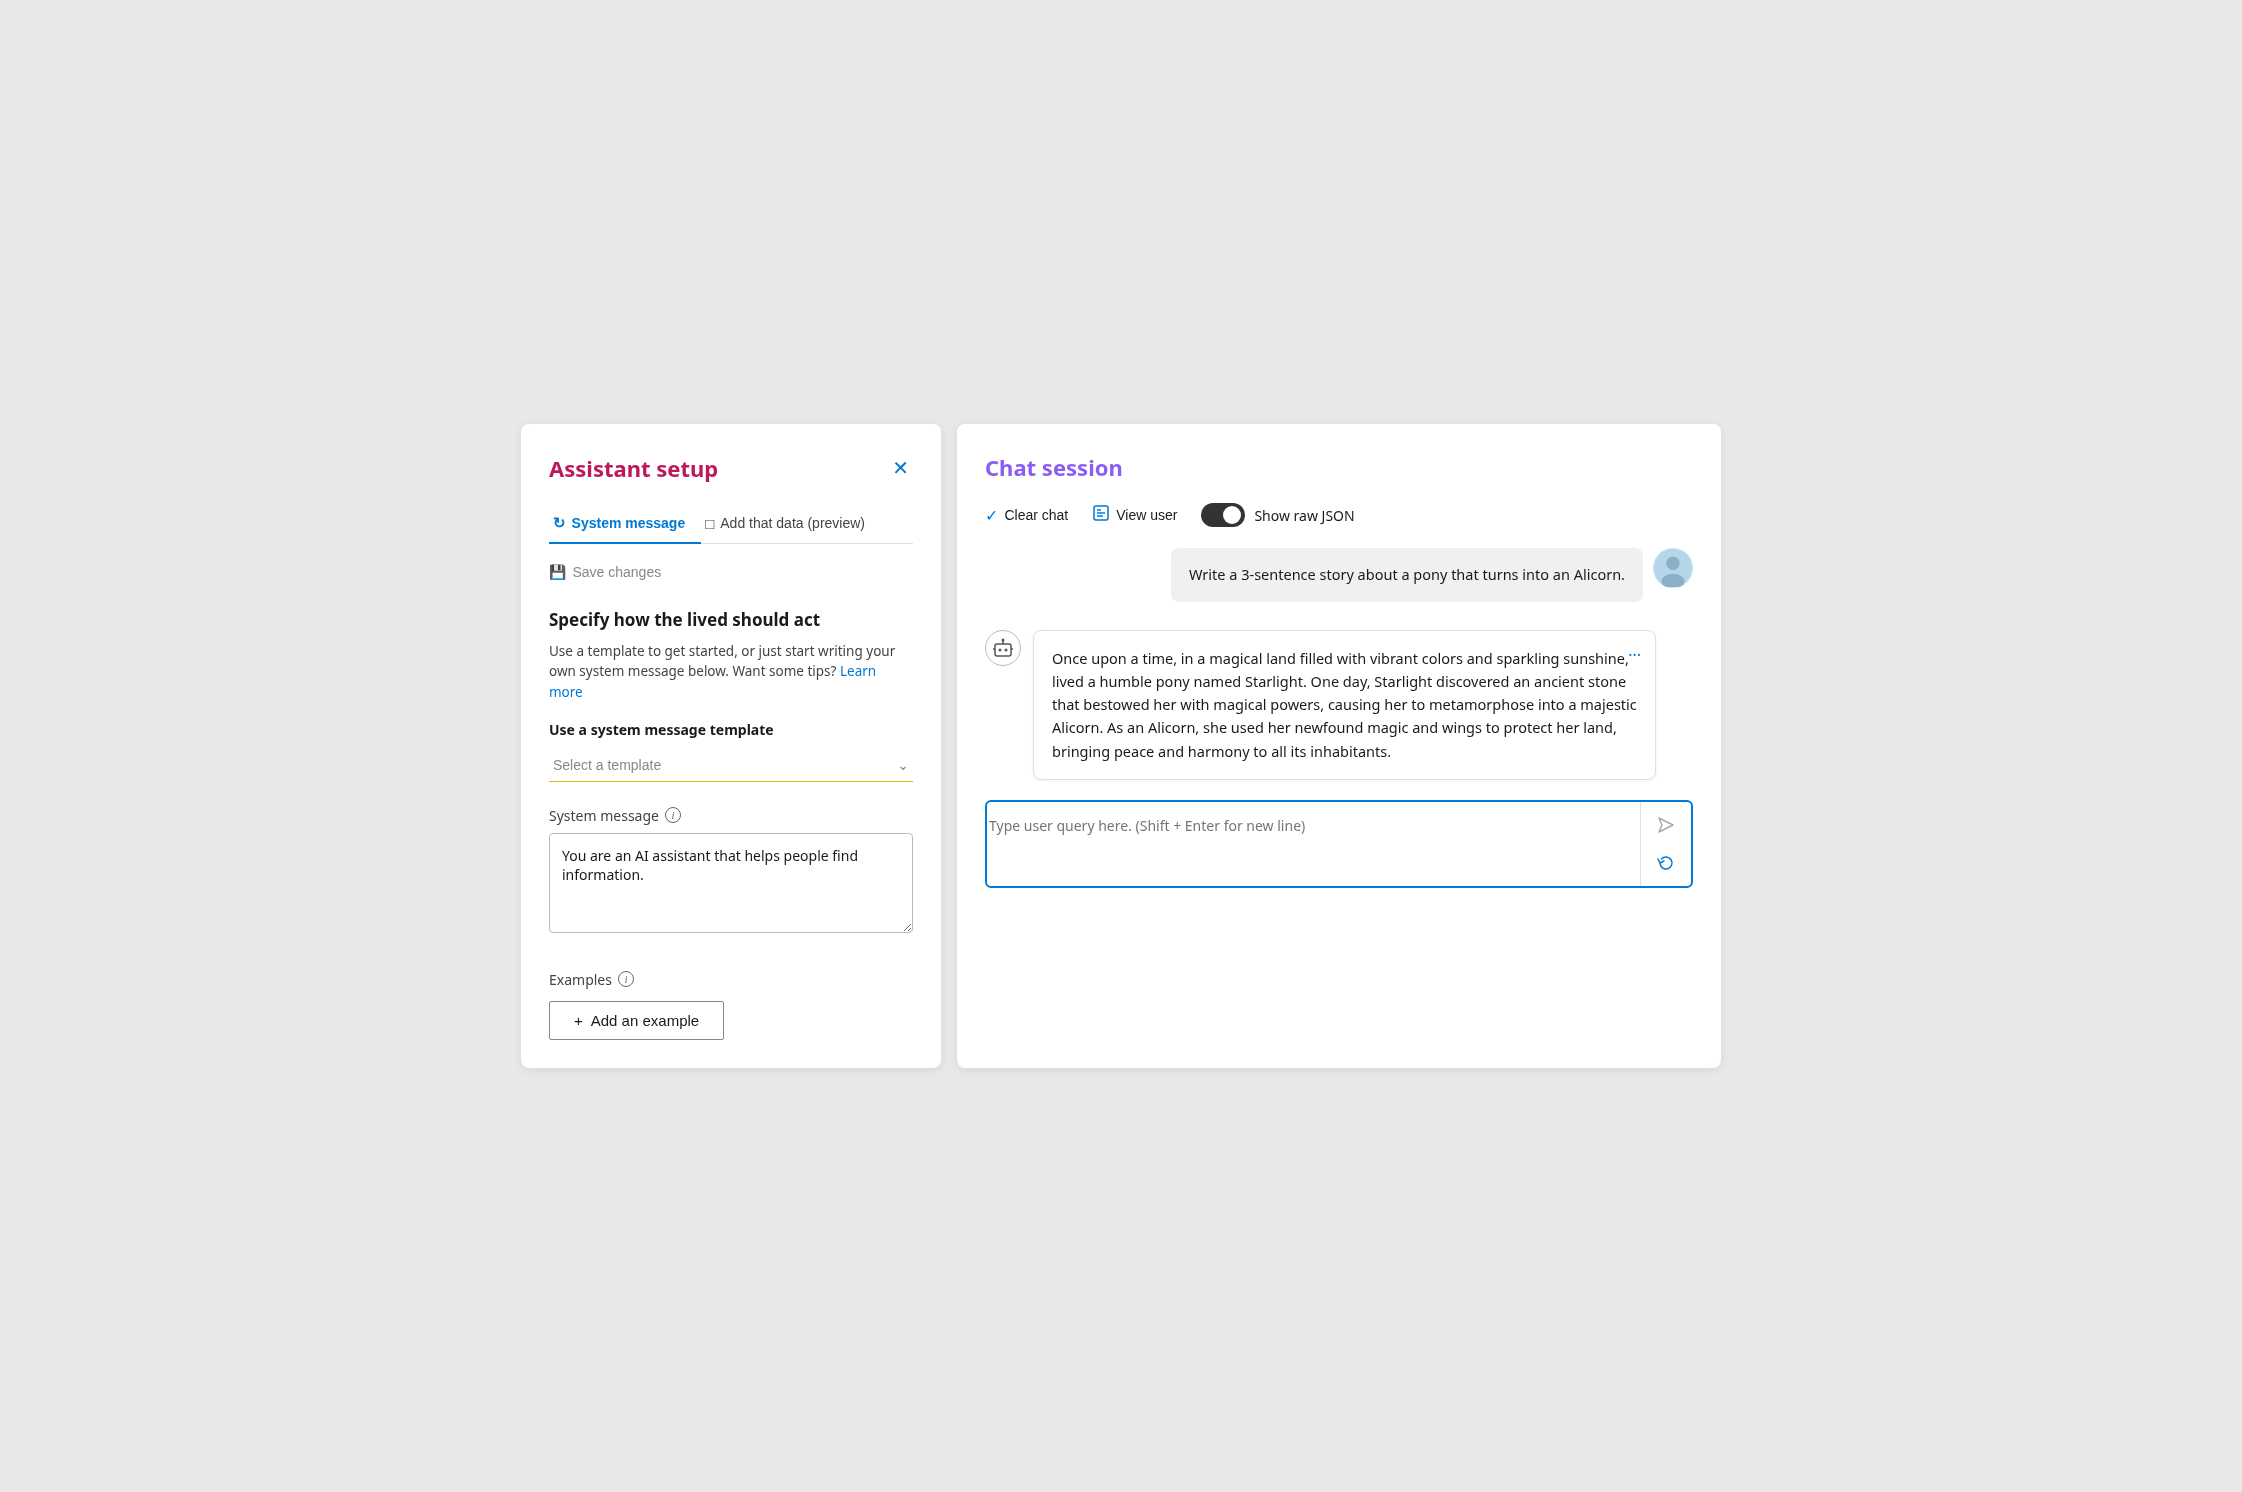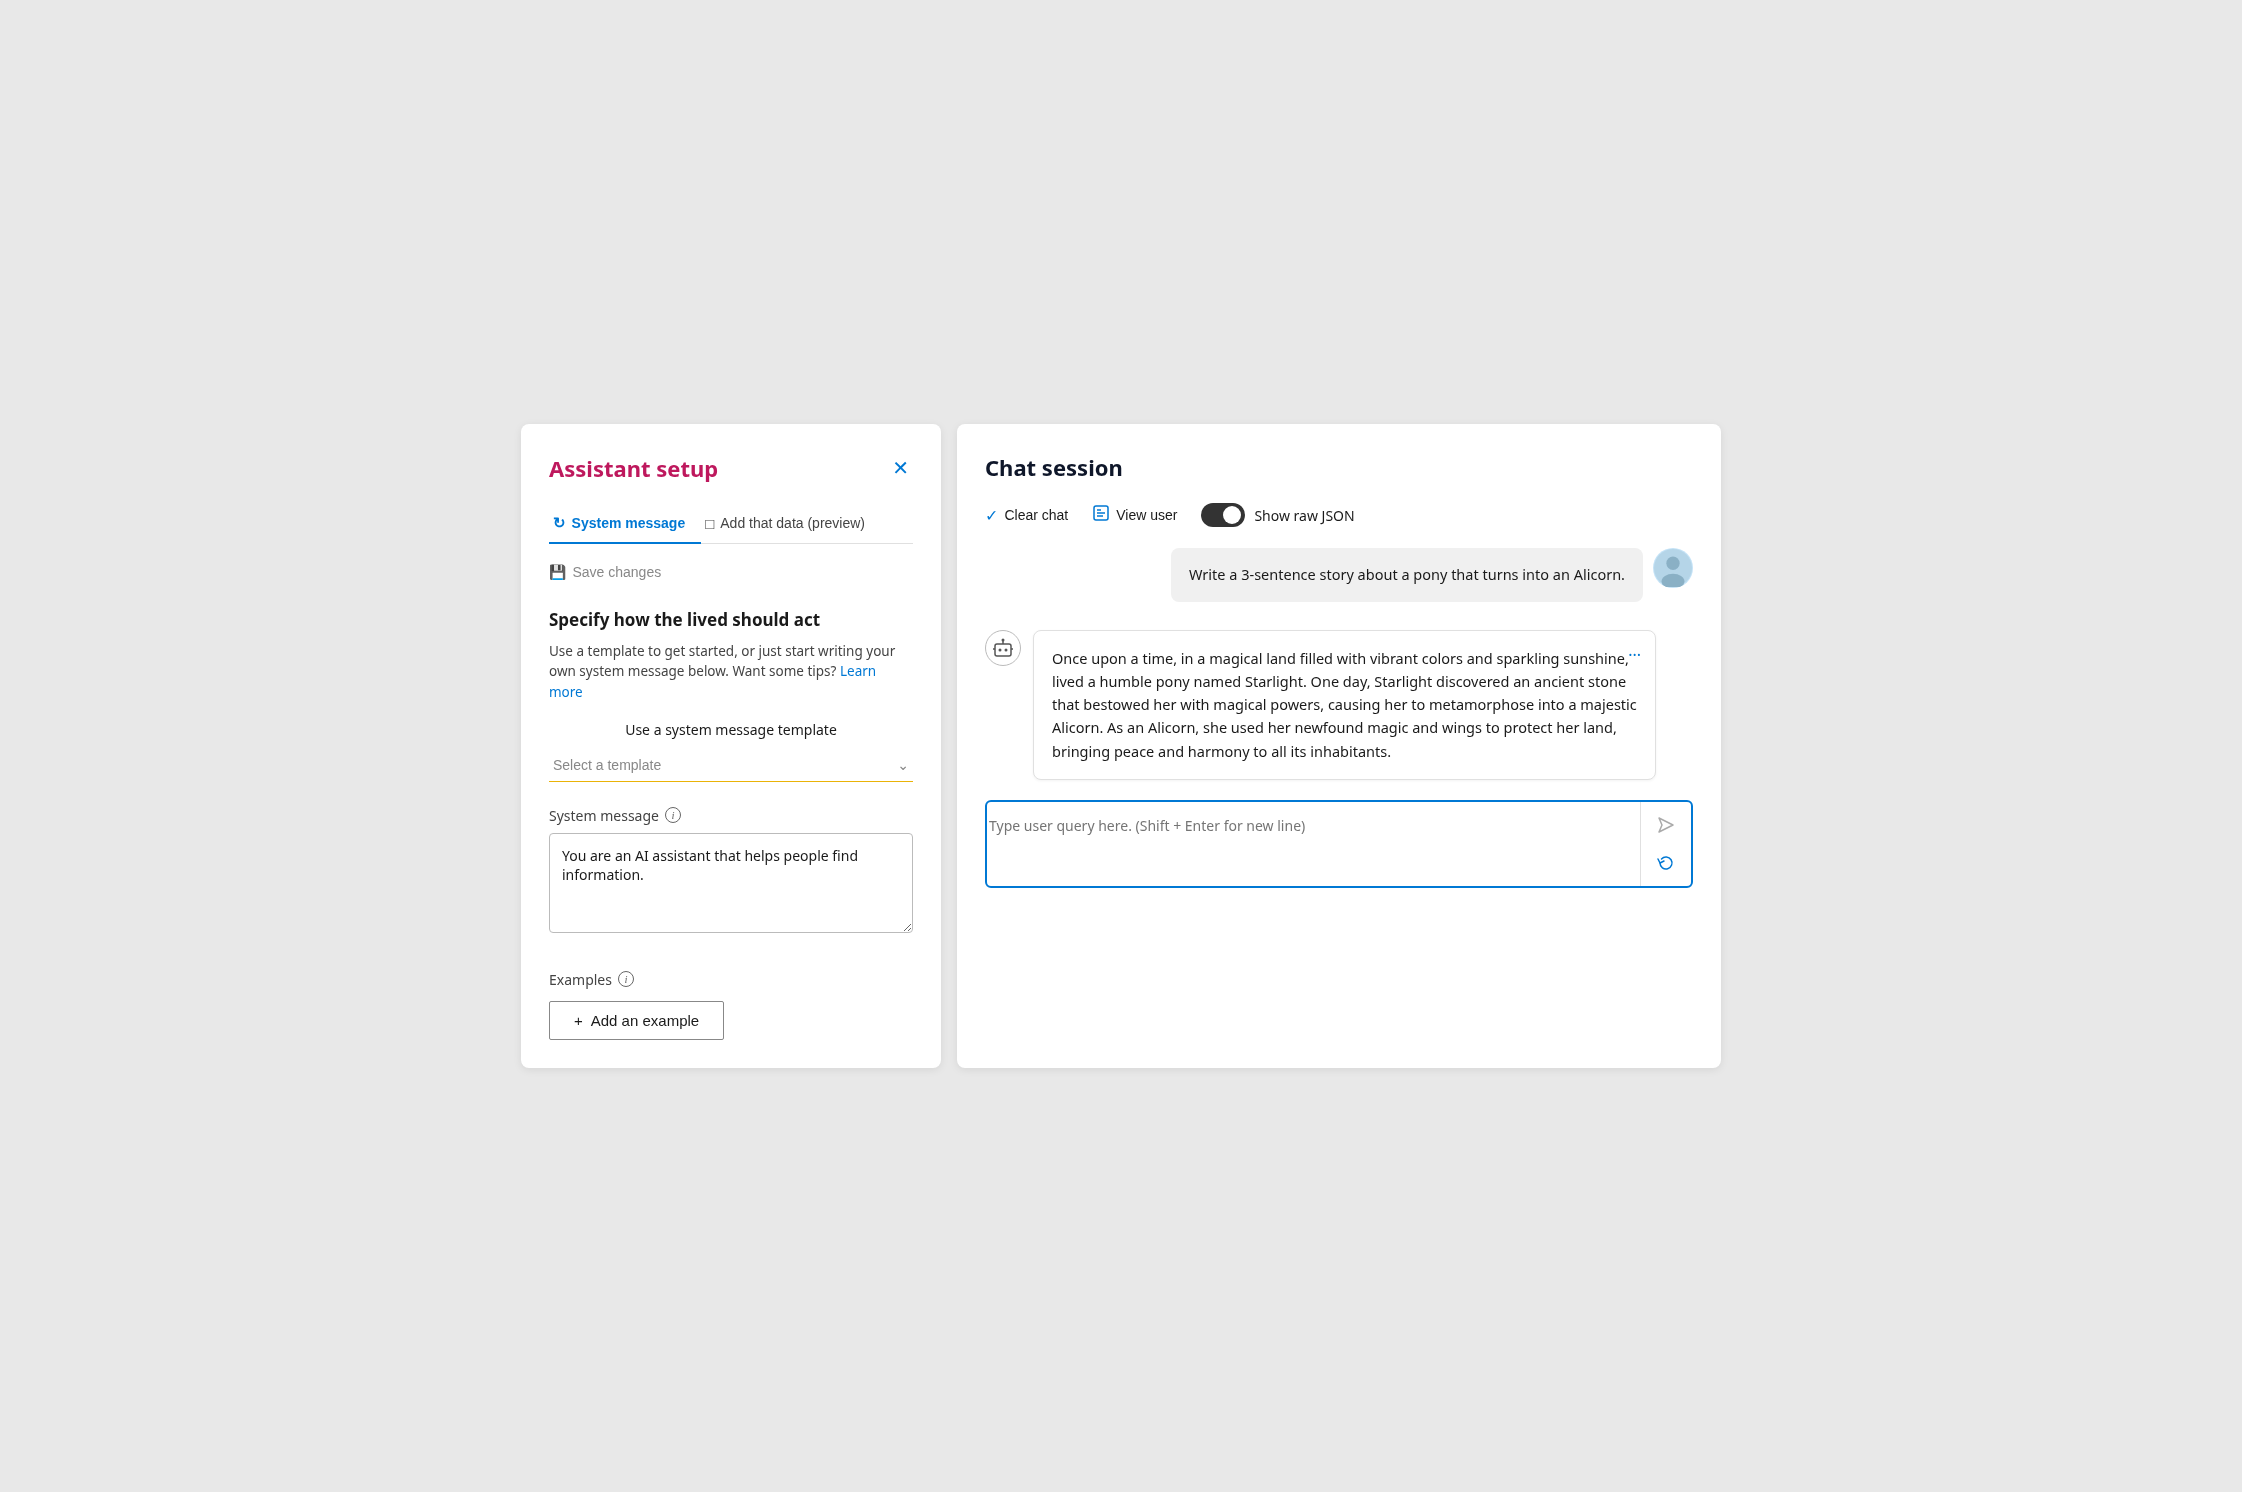--- a/index.html
+++ b/index.html
@@ -115,24 +115,23 @@
       margin-bottom: 18px;
     }
     .learn-more {
       color: #0078d4;
       text-decoration: none;
     }
 
     
     .template-label {
       font-size: 14px;
-      font-weight: 400;
+      font-weight: 700;
       color: #1a1a1a;
       margin-bottom: 10px;
-      text-align: center;
     }
 
     
     .template-dropdown {
       width: 100%;
       display: flex;
       justify-content: space-between;
       align-items: center;
       border: none;
       border-bottom: 1px solid #eab308;
@@ -197,21 +196,21 @@
       cursor: pointer;
       border-radius: 2px;
       color: #1a1a1a;
       margin-top: 12px;
     }
 
     
     .chat-session-title {
       font-size: 22px;
       font-weight: 700;
-      color: #0f172a;
+      color: #8b5cf6;
       margin-bottom: 20px;
     }
     .chat-toolbar {
       display: flex;
       align-items: center;
       gap: 24px;
       margin-bottom: 20px;
     }
     .toolbar-btn {
       display: flex;

